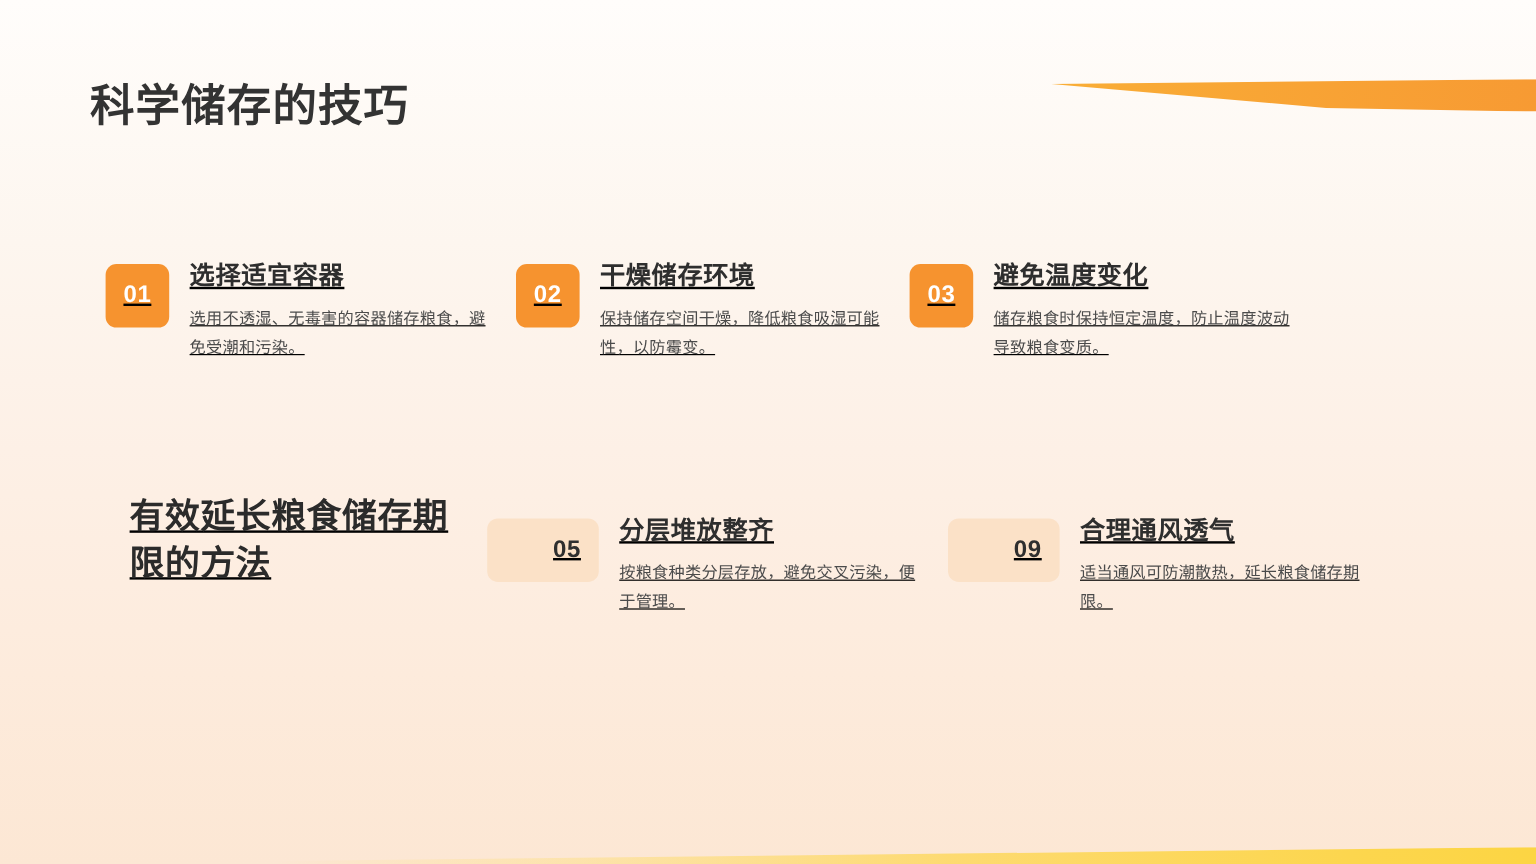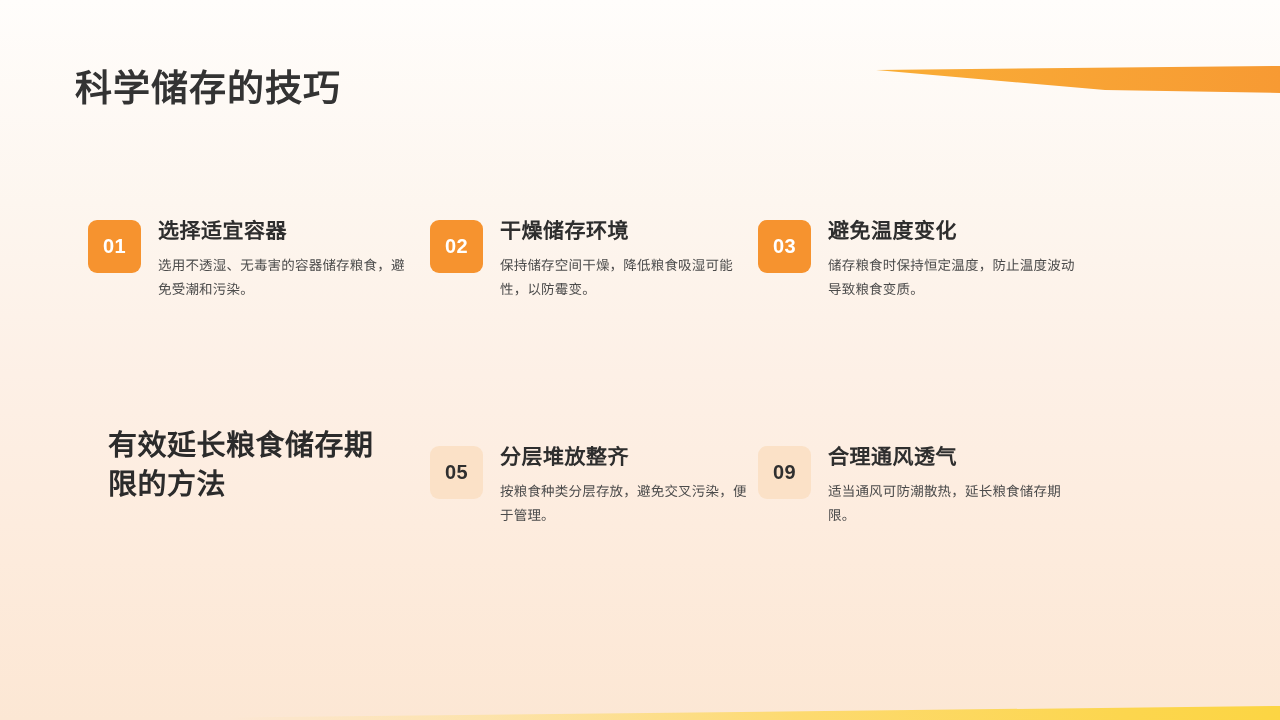--- a/index.html
+++ b/index.html
@@ -85,23 +85,24 @@
     color: #333333;
     white-space: nowrap;
   }
 
   
   .row {
     position: absolute;
     left: 0;
     width: 1268px;
     display: flex;
+    text-decoration: underline;
   }
   .row-one { top: 218px; }
-  .row-two { top: 444px; }
+  .row-two { top: 430px; gap: 16px; }
 
   .col {
     width: 375px;
     display: flex;
     align-items: flex-start;
   }
   .col-pad-left { padding-left: 88px; box-sizing: border-box; }
   .col-2 { padding-left: 8px; box-sizing: border-box; justify-content: flex-end; }
   .col-3 { padding-left: 8px; box-sizing: border-box; }
 
@@ -118,20 +119,21 @@
     letter-spacing: 0.5px;
     margin-top: 2px;
   }
   .badge-solid {
     background: #f6932f;
     color: #ffffff;
   }
   .badge-soft {
     background: #fbe1c7;
     color: #2f2f2f;
+    padding-left: 40px;
   }
 
   .text-block {
     padding-left: 17px;
   }
   .item-title {
     font-size: 21px;
     font-weight: bold;
     color: #2e2e2e;
     line-height: 1.2;

